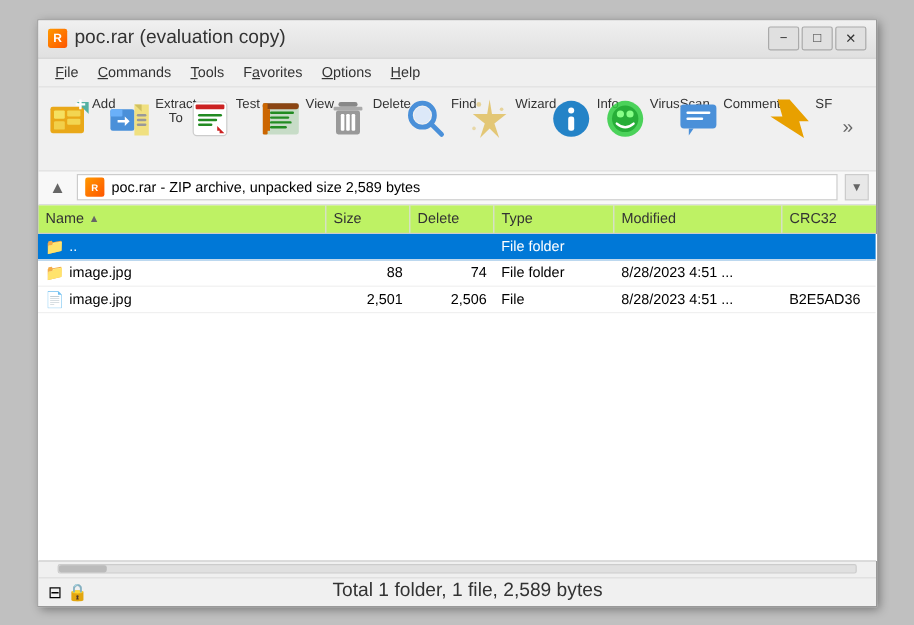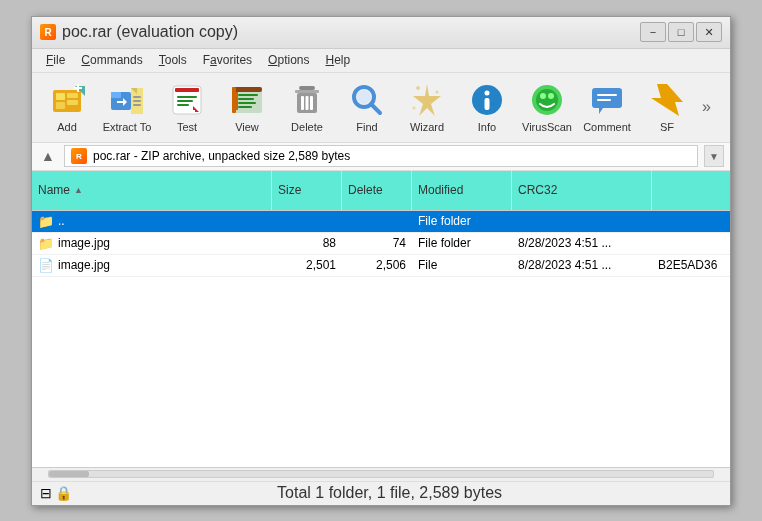--- a/index.html
+++ b/index.html
@@ -88,22 +88,22 @@
       display: flex;
       align-items: center;
       padding: 4px 6px;
       background: #f0f0f0;
       border-bottom: 1px solid #ddd;
       gap: 2px;
       height: 70px;
     }
     .toolbar-btn {
       display: flex;
-      flex-direction: column;
-      align-items: center;
+      flex-direction: row;
+      align-items: flex-start;
       justify-content: center;
       width: 58px;
       height: 60px;
       cursor: pointer;
       border: 1px solid transparent;
       border-radius: 3px;
       padding: 3px;
       gap: 3px;
     }
     .toolbar-icon {
@@ -182,23 +182,23 @@
     }
     .file-list-container {
       flex: 1;
       display: flex;
       flex-direction: column;
       overflow: hidden;
     }
     .file-list-header {
       display: grid;
       grid-template-columns: 240px 70px 70px 100px 140px 90px;
-      background: #5eead4;
+      background: #bef264;
       border-bottom: 1px solid #ccc;
-      height: 40px;
+      height: 24px;
     }
     .col-header {
       padding: 4px 6px;
       border-right: 1px solid #ddd;
       font-size: 12px;
       color: #333;
       display: flex;
       align-items: center;
       gap: 4px;
       cursor: pointer;
@@ -474,20 +474,23 @@
     <div class="file-list-header">
       <div class="col-header">
         <span>Name</span>
         <span class="sort-arrow">▲</span>
       </div>
       <div class="col-header">
         <span>Size</span>
       </div>
       <div class="col-header">
         <span>Delete</span>
+      </div>
+      <div class="col-header">
+        <span>Type</span>
       </div>
       <div class="col-header">
         <span>Modified</span>
       </div>
       <div class="col-header">
         <span>CRC32</span>
       </div>
     </div>
 
     <div class="file-list">

